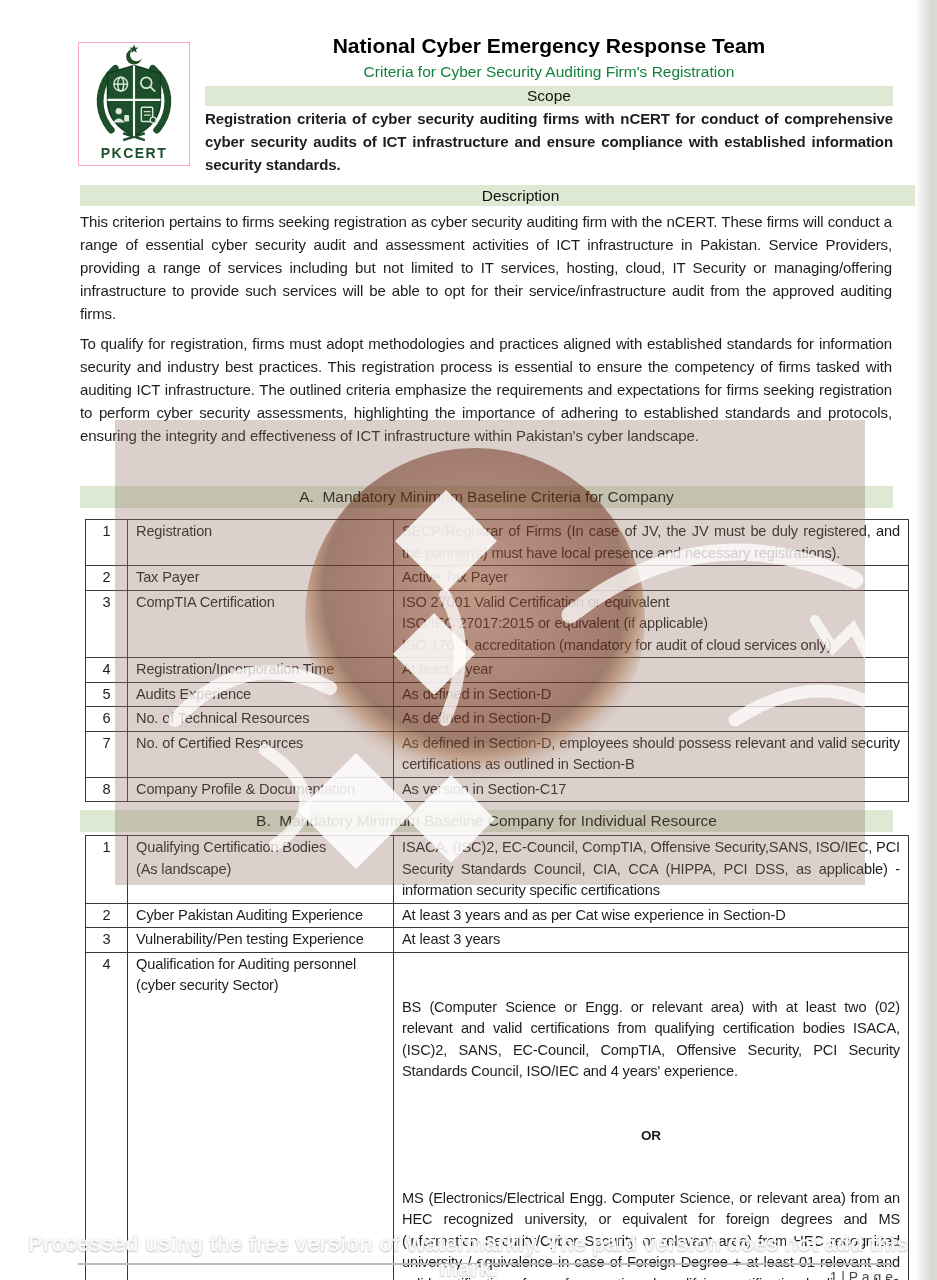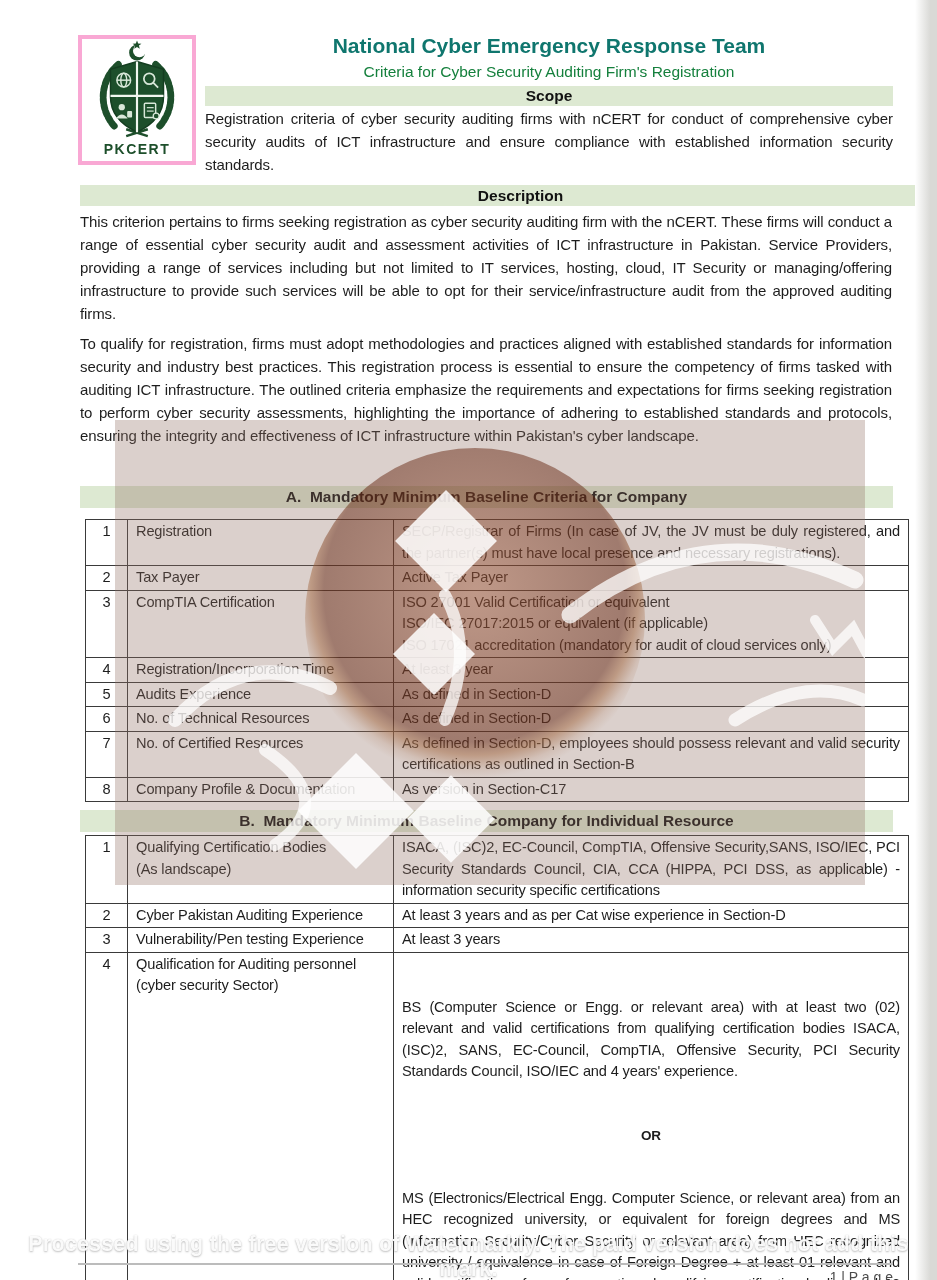--- a/index.html
+++ b/index.html
@@ -5,40 +5,40 @@
   html,body{margin:0;padding:0;}
   body{
     width:937px;height:1280px;position:relative;overflow:hidden;
     background:#ffffff;
     font-family:"Liberation Sans","DejaVu Sans",sans-serif;
     color:#1d1d1d;
   }
   .abs{position:absolute;}
   
   .logo-box{
-    left:78px;top:35px;width:110px;height:122px;
-    border:4px solid #f9a8d4;background:#fff;
+    left:78px;top:42px;width:110px;height:122px;
+    border:1px solid #f9a8d4;background:#fff;
     display:flex;flex-direction:column;align-items:center;justify-content:flex-start;
   }
   .logo-text{font-weight:bold;color:#1d4f2b;font-size:14px;letter-spacing:1.5px;margin-top:-2px;}
   .title-wrap{left:205px;top:33px;width:688px;text-align:center;}
-  .doc-title{font-size:21px;font-weight:bold;color:#0f766e;line-height:26px;}
+  .doc-title{font-size:21px;font-weight:bold;color:#000000;line-height:26px;}
   .doc-subtitle{font-size:15.5px;color:#15803d;line-height:21px;margin-top:2px;}
   
   .bar{
-    background:#dde9d2;text-align:center;font-weight:bold;font-size:15.5px;
+    background:#dde9d2;text-align:center;font-weight:normal;font-size:15.5px;
     color:#111;line-height:21px;white-space:pre-wrap;
   }
   .scope-bar{left:205px;top:86px;width:688px;height:20px;line-height:20px;}
   .desc-bar{left:80px;top:185px;width:881px;height:21px;}
   .secA-bar{left:80px;top:486px;width:813px;height:22px;line-height:22px;}
   .secB-bar{left:80px;top:810px;width:813px;height:22px;line-height:22px;}
   
   .para{font-size:15px;line-height:23px;text-align:justify;letter-spacing:-0.1px;}
-  .scope-body{left:205px;top:107px;width:688px;}
+  .scope-body{left:205px;top:107px;width:688px;font-weight:bold;}
   .desc-p1{left:80px;top:210px;width:812px;}
   .desc-p2{left:80px;top:332px;width:812px;}
   
   table.criteria{
     border-collapse:collapse;table-layout:fixed;width:823px;
     font-size:14.6px;line-height:21.5px;letter-spacing:-0.15px;
   }
   .tableA{left:85px;top:519px;}
   .tableB{left:85px;top:835px;}
   table.criteria td{

